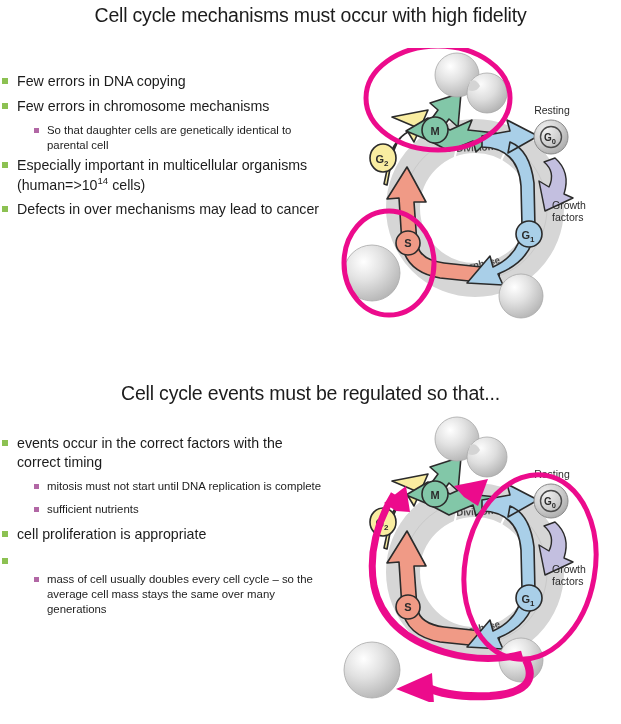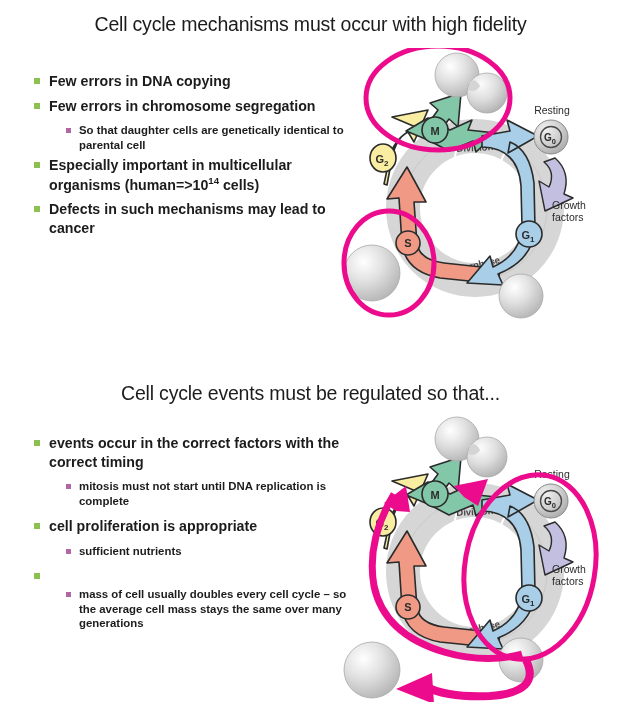--- a/index.html
+++ b/index.html
@@ -25,31 +25,30 @@
   #slide-1 { height: 362px; }
   #slide-2 { height: 362px; }
 
   .slide-title {
     text-align: center;
     font-size: 19.5px;
     font-weight: 400;
     letter-spacing: -0.2px;
     color: #1c1c1c;
     margin: 0;
-    padding-top: 13px;
+    padding-top: 4px;
     font-family: "Liberation Sans", sans-serif;
   }
   #slide-2 .slide-title { padding-top: 20px; }
 
   .bullets {
     position: absolute;
-    left: 34px;
+    left: 2px;
     width: 320px;
     top: 72px;
-    font-weight: bold;
   }
   #slide-2 .bullets { top: 466px; }
 
   .bullet {
     display: flex;
     align-items: flex-start;
     margin-bottom: 6px;
   }
   .bullet.lvl1 {
     font-size: 14.2px;
@@ -106,36 +105,36 @@
 
   <div class="bullets">
 
     <div class="bullet lvl1">
       <span class="mark"></span>
       <span class="btext">Few errors in DNA  copying</span>
     </div>
 
     <div class="bullet lvl1">
       <span class="mark"></span>
-      <span class="btext">Few errors in chromosome segregation</span>
+      <span class="btext">Few errors in chromosome mechanisms</span>
     </div>
 
     <div class="bullet lvl2">
       <span class="mark"></span>
       <span class="btext">So that daughter cells are genetically identical to parental cell</span>
     </div>
 
     <div class="bullet lvl1 gap-before">
       <span class="mark"></span>
       <span class="btext"><span>Especially important in multicellular organisms (human=&gt;10</span><sup>14</sup><span> cells)</span></span>
     </div>
 
     <div class="bullet lvl1 gap-before">
       <span class="mark"></span>
-      <span class="btext">Defects in such mechanisms may lead to cancer</span>
+      <span class="btext">Defects in over mechanisms may lead to cancer</span>
     </div>
 
   </div>
 
   <div class="diagram" id="diagram-1">
     <svg viewBox="0 0 290 290" xmlns="http://www.w3.org/2000/svg">
       <defs>
         <radialGradient id="cellg1" cx="35%" cy="30%" r="75%">
           <stop offset="0%" stop-color="#ffffff"></stop>
           <stop offset="45%" stop-color="#e2e2e2"></stop>
@@ -235,28 +234,28 @@
     <div class="bullet lvl1">
       <span class="mark"></span>
       <span class="btext">events occur  in the correct factors with the correct timing</span>
     </div>
 
     <div class="bullet lvl2">
       <span class="mark"></span>
       <span class="btext">mitosis must not start until DNA replication is complete</span>
     </div>
 
+    <div class="bullet lvl2">
+      <span class="mark"></span>
+      <span class="btext">sufficient nutrients</span>
+    </div>
+
     <div class="bullet lvl1 gap-small">
       <span class="mark"></span>
       <span class="btext">cell proliferation is appropriate</span>
-    </div>
-
-    <div class="bullet lvl2">
-      <span class="mark"></span>
-      <span class="btext">sufficient nutrients</span>
     </div>
 
 
     <div class="bullet lvl1 gap-small">
       <span class="mark"></span>
     </div>
 
     <div class="bullet lvl2">
       <span class="mark"></span>
       <span class="btext">mass of cell usually doubles every cell cycle – so the average cell mass stays the same over many generations</span>

